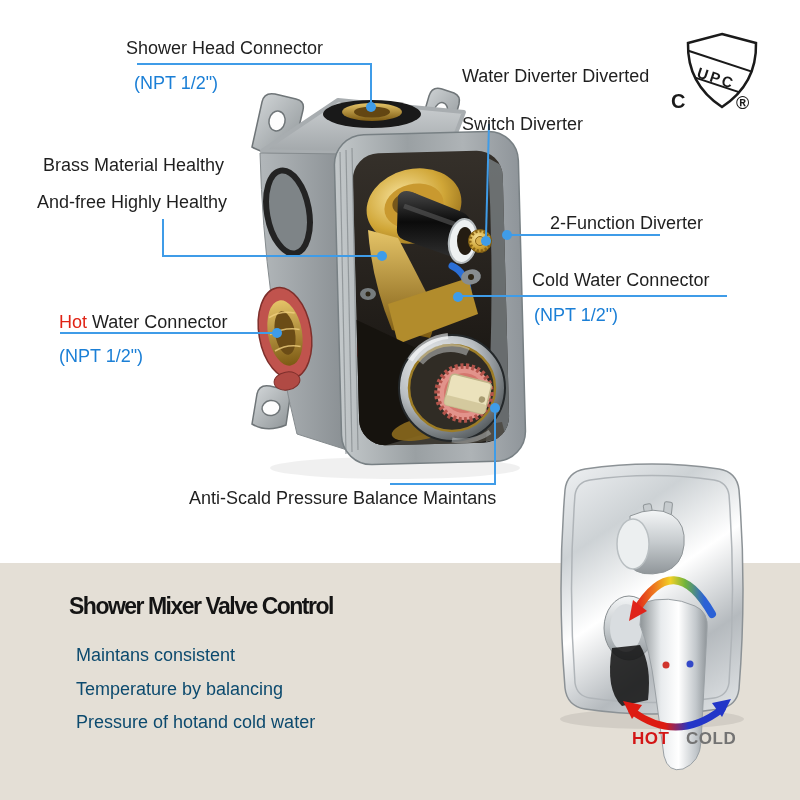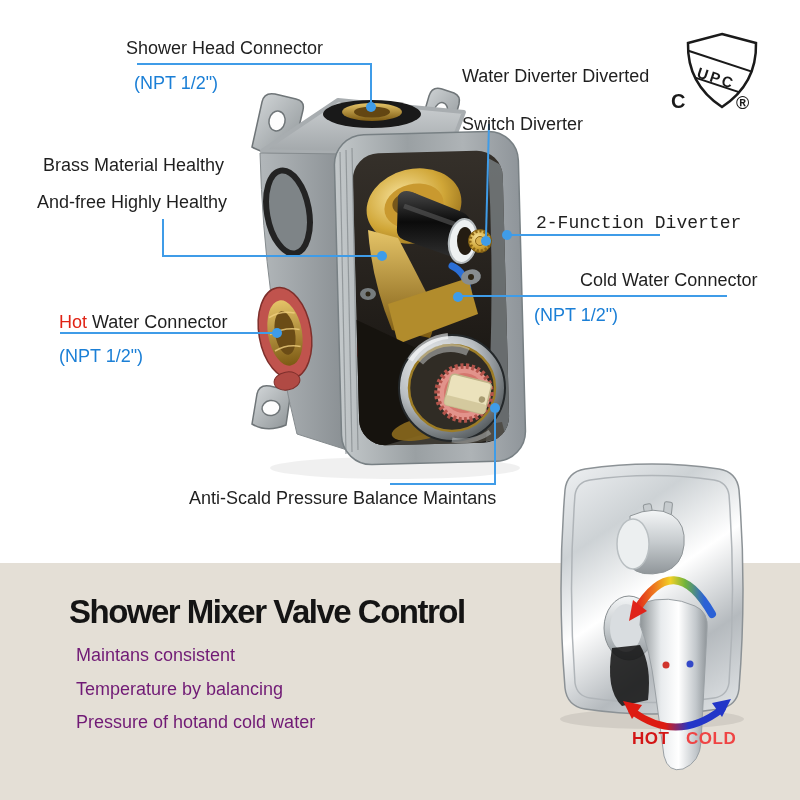--- a/index.html
+++ b/index.html
@@ -6,24 +6,24 @@
   body{
     width:800px;height:800px;position:relative;overflow:hidden;
     background:#ffffff;
     font-family:"Liberation Sans","DejaVu Sans",sans-serif;
   }
   #art{position:absolute;left:0;top:0;z-index:1;}
   .abs{position:absolute;white-space:nowrap;z-index:2;}
   .co-label{font-size:18px;line-height:22px;color:#1f1f1f;}
   .co-spec{font-size:18px;line-height:22px;color:#1b7fd6;}
   .hot{color:#e02315;}
-  .footer-title{font-size:33px;font-weight:bold;letter-spacing:-1.5px;color:#141414;}
-  .footer-sub{font-size:18px;color:#701a75;}
+  .footer-title{font-size:23px;font-weight:bold;letter-spacing:-1.5px;color:#141414;}
+  .footer-sub{font-size:18px;color:#0c4a6e;}
   .hot-word{font-size:17px;font-weight:bold;letter-spacing:.5px;color:#d31515;}
-  .cold-word{font-size:17px;font-weight:bold;letter-spacing:.5px;color:#ef4444;}
+  .cold-word{font-size:17px;font-weight:bold;letter-spacing:.5px;color:#737373;}
 </style>
 </head>
 <body>
 
 <svg id="art" width="800" height="800" viewBox="0 0 800 800">
   <defs>
     <linearGradient id="gEar" x1="0" y1="0" x2="1" y2="1">
       <stop offset="0" stop-color="#d5d9db"></stop>
         <stop offset="1" stop-color="#8d9396"></stop>
     </linearGradient>
@@ -263,23 +263,23 @@
 
 <div class="abs co-label" style="left:126px;top:37px;">Shower Head Connector</div>
 <div class="abs co-spec" style="left:134px;top:72px;">(NPT 1/2")</div>
 
 <div class="abs co-label" style="left:462px;top:65px;">Water Diverter Diverted</div>
 <div class="abs co-label" style="left:462px;top:113px;">Switch Diverter</div>
 
 <div class="abs co-label" style="left:37px;top:154px;margin-left:6px;">Brass Material Healthy</div>
 <div class="abs co-label" style="left:37px;top:191px;">And-free Highly Healthy</div>
 
-<div class="abs co-label" style="left:536px;top:212px;font-family:Liberation Mono, monospace;">2-Function Diverter</div>
-
-<div class="abs co-label" style="left:532px;top:269px;margin-left:48px;">Cold Water Connector</div>
+<div class="abs co-label" style="left:550px;top:212px;">2-Function Diverter</div>
+
+<div class="abs co-label" style="left:532px;top:269px;">Cold Water Connector</div>
 <div class="abs co-spec" style="left:534px;top:304px;">(NPT 1/2")</div>
 
 <div class="abs co-label" style="left:59px;top:311px;"><span class="hot">Hot</span><span> Water Connector</span></div>
 <div class="abs co-spec" style="left:59px;top:345px;">(NPT 1/2")</div>
 
 <div class="abs co-label" style="left:189px;top:487px;">Anti-Scald Pressure Balance Maintans</div>
 
 <div class="abs footer-title" style="left:69px;top:593px;">Shower Mixer Valve Control</div>
 <div class="abs footer-sub" style="left:76px;top:645px;">Maintans consistent</div>
 <div class="abs footer-sub" style="left:76px;top:679px;">Temperature by balancing</div>

